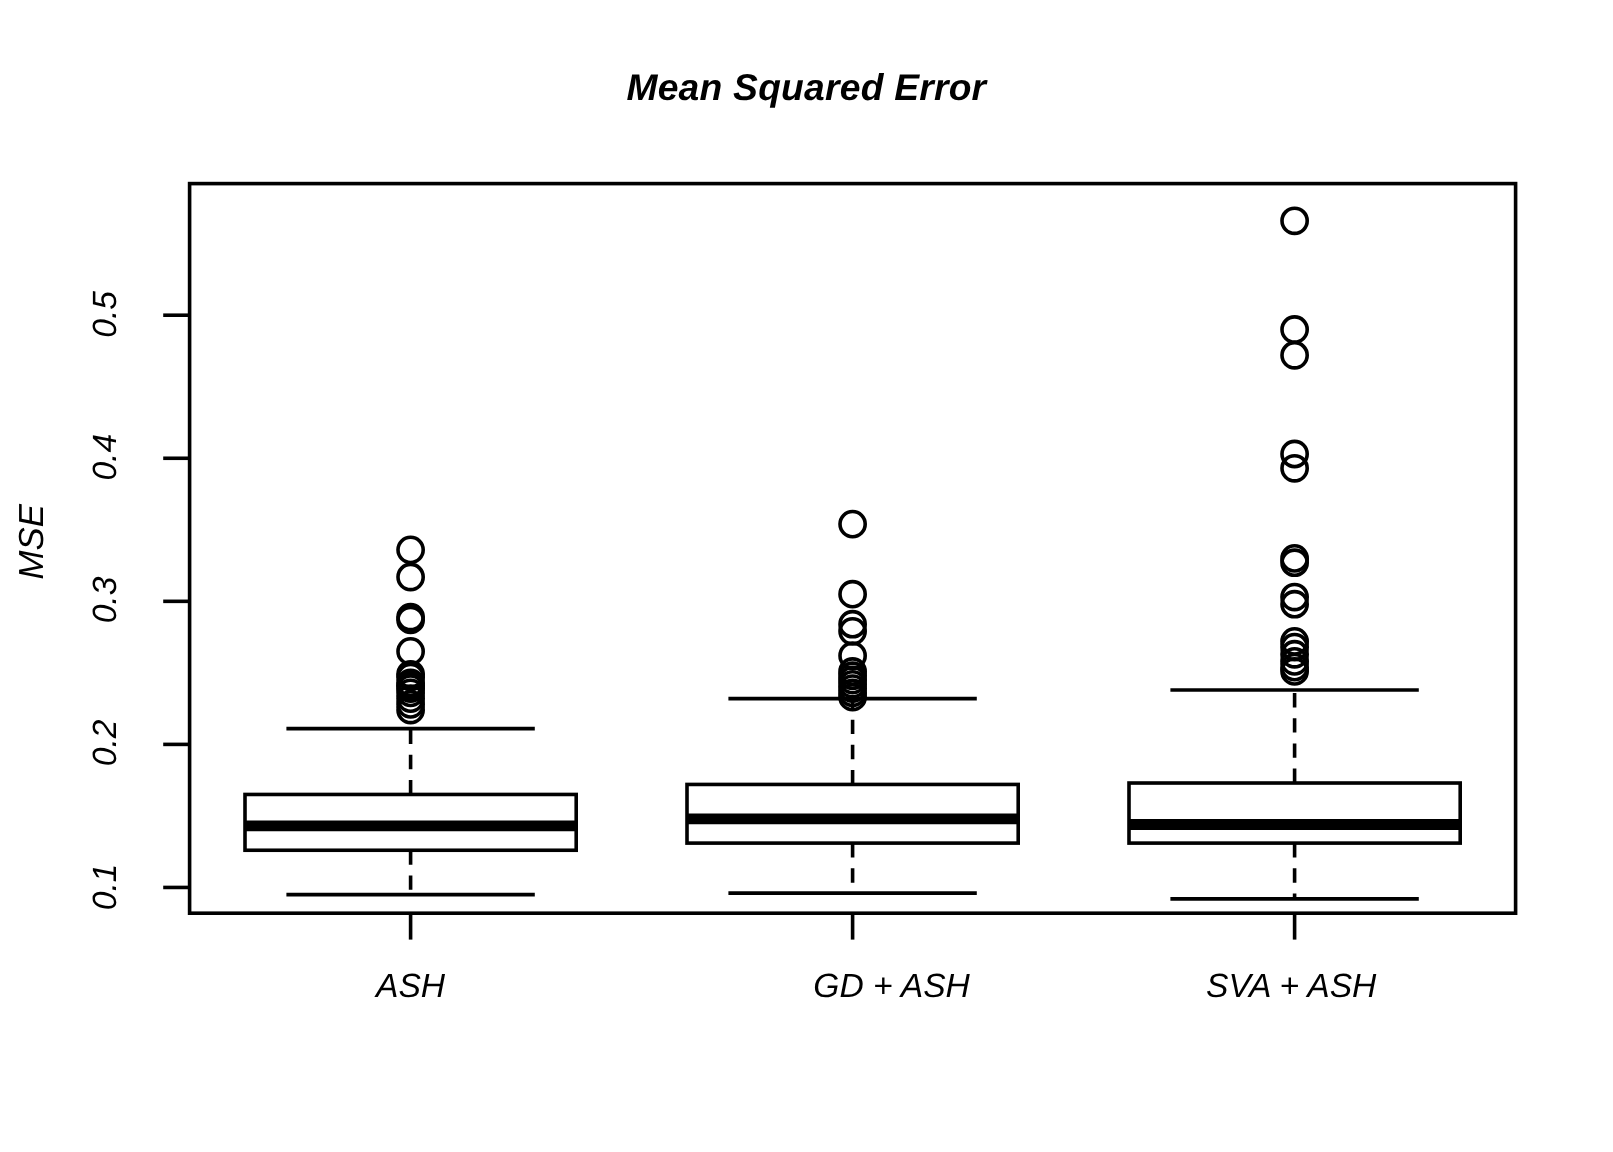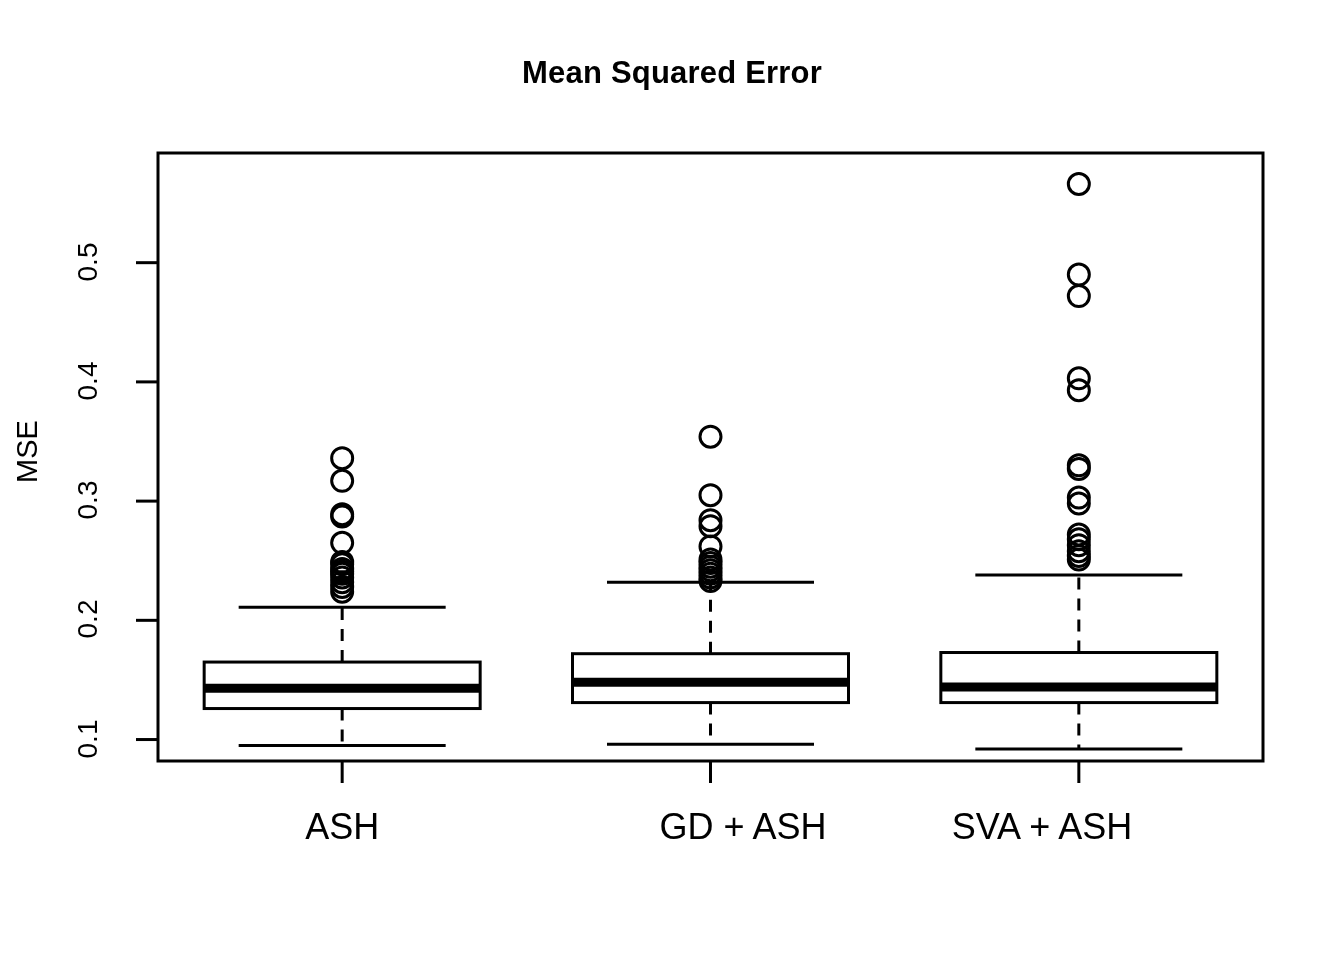--- a/index.html
+++ b/index.html
@@ -13,20 +13,21 @@
     height: 960px;
     font-family: "Liberation Sans", sans-serif;
     color: #000000;
     overflow: hidden;
   }
   #figure {
     position: relative;
     width: 1232px;
     height: 960px;
     background: #ffffff;
+    font-style: italic;
   }
   #chart-title {
     position: absolute;
     left: 0;
     top: 55px;
     width: 1344px;
     text-align: center;
     font-size: 31px;
     font-weight: bold;
     letter-spacing: 0.2px;
@@ -55,21 +56,21 @@
     font-size: 28px;
     font-family: "Liberation Sans", sans-serif;
     white-space: pre;
     transform: rotate(-90deg);
     transform-origin: center center;
     text-align: center;
     width: 80px;
   }
   .cat-label {
     position: absolute;
-    font-size: 36px;
+    font-size: 28px;
     font-family: "Liberation Sans", sans-serif;
     white-space: pre;
     text-align: center;
     width: 300px;
   }
 </style>
 </head>
 <body>
 
 <div id="figure">
@@ -164,16 +165,16 @@
   <div id="ytick-labels">
       <div class="tick-label" style="left: 48px; top: 722.541px;">0.1</div>
       <div class="tick-label" style="left: 48px; top: 603.325px;">0.2</div>
       <div class="tick-label" style="left: 48px; top: 484.11px;">0.3</div>
       <div class="tick-label" style="left: 48px; top: 364.894px;">0.4</div>
       <div class="tick-label" style="left: 48px; top: 245.678px;">0.5</div>
     </div>
   <div id="cat-labels">
       <div class="cat-label" style="left: 192.167px; top: 806px;">ASH</div>
       <div class="cat-label" style="left: 593px; top: 806px;">GD + ASH</div>
-      <div class="cat-label" style="left: 892px; top: 806px;">SVA + ASH</div>
+      <div class="cat-label" style="left: 926px; top: 806px;">SVA + ASH</div>
     </div>
 
 </div>
 
 </body></html>

